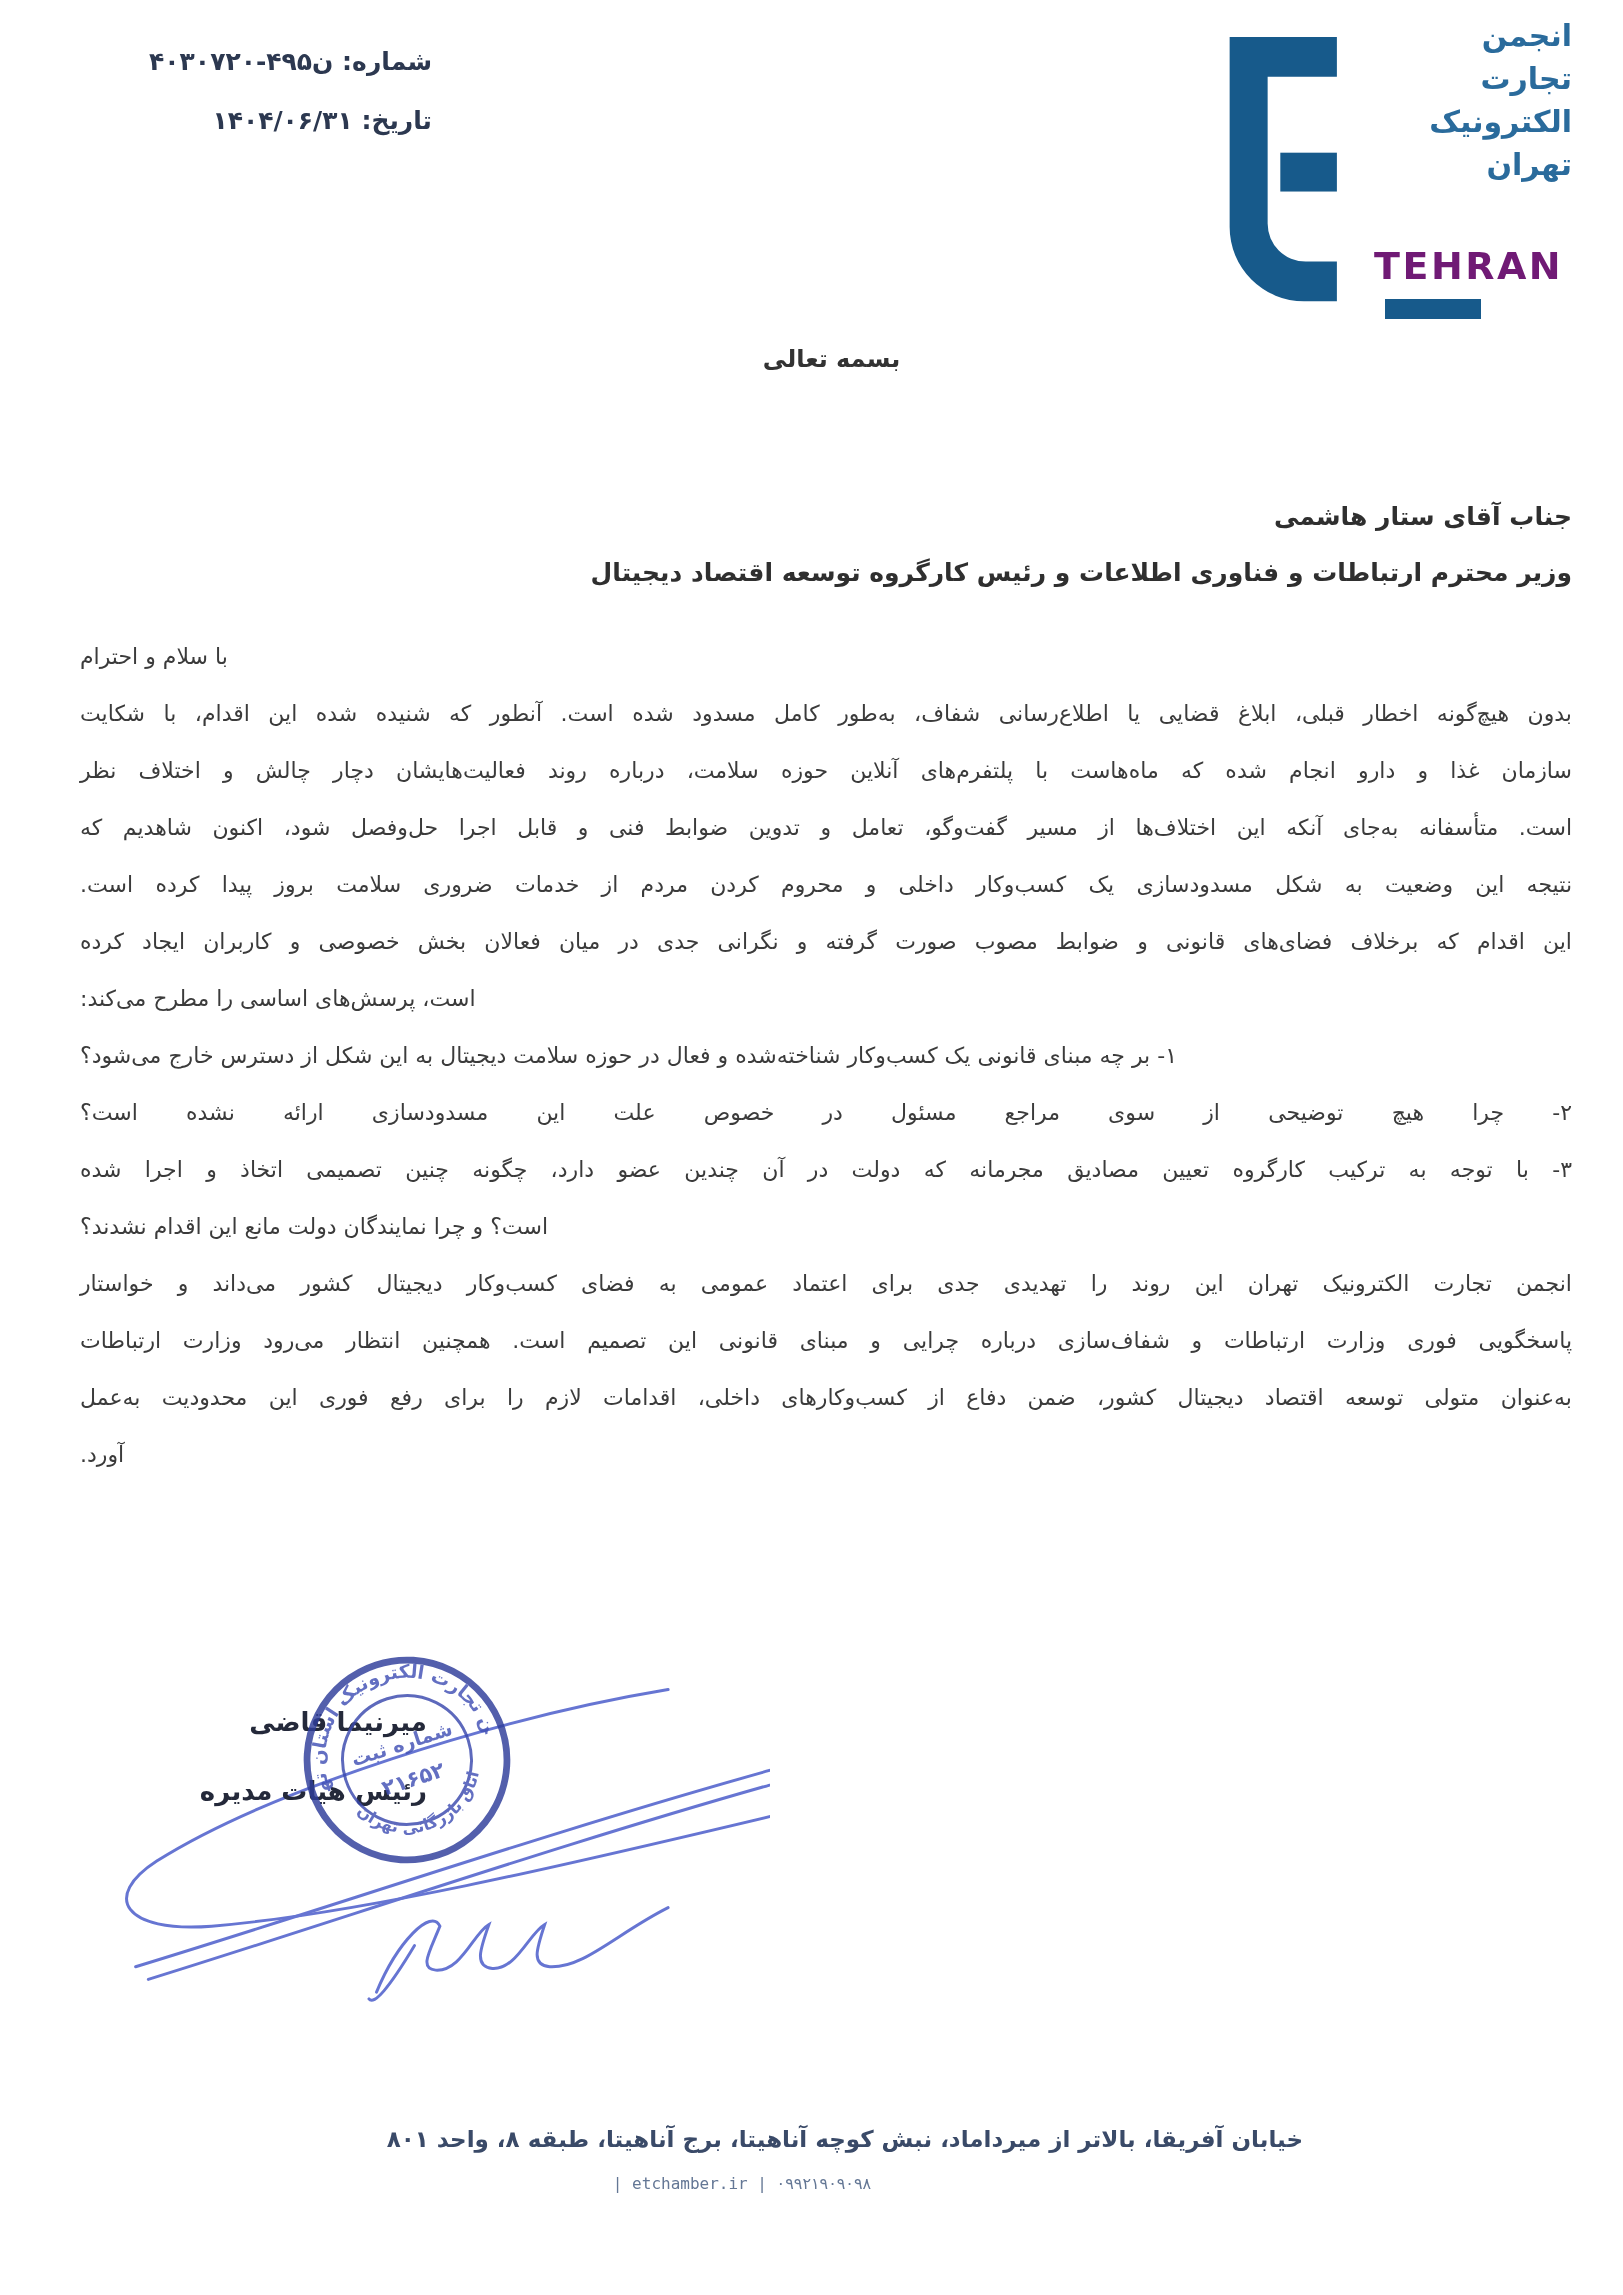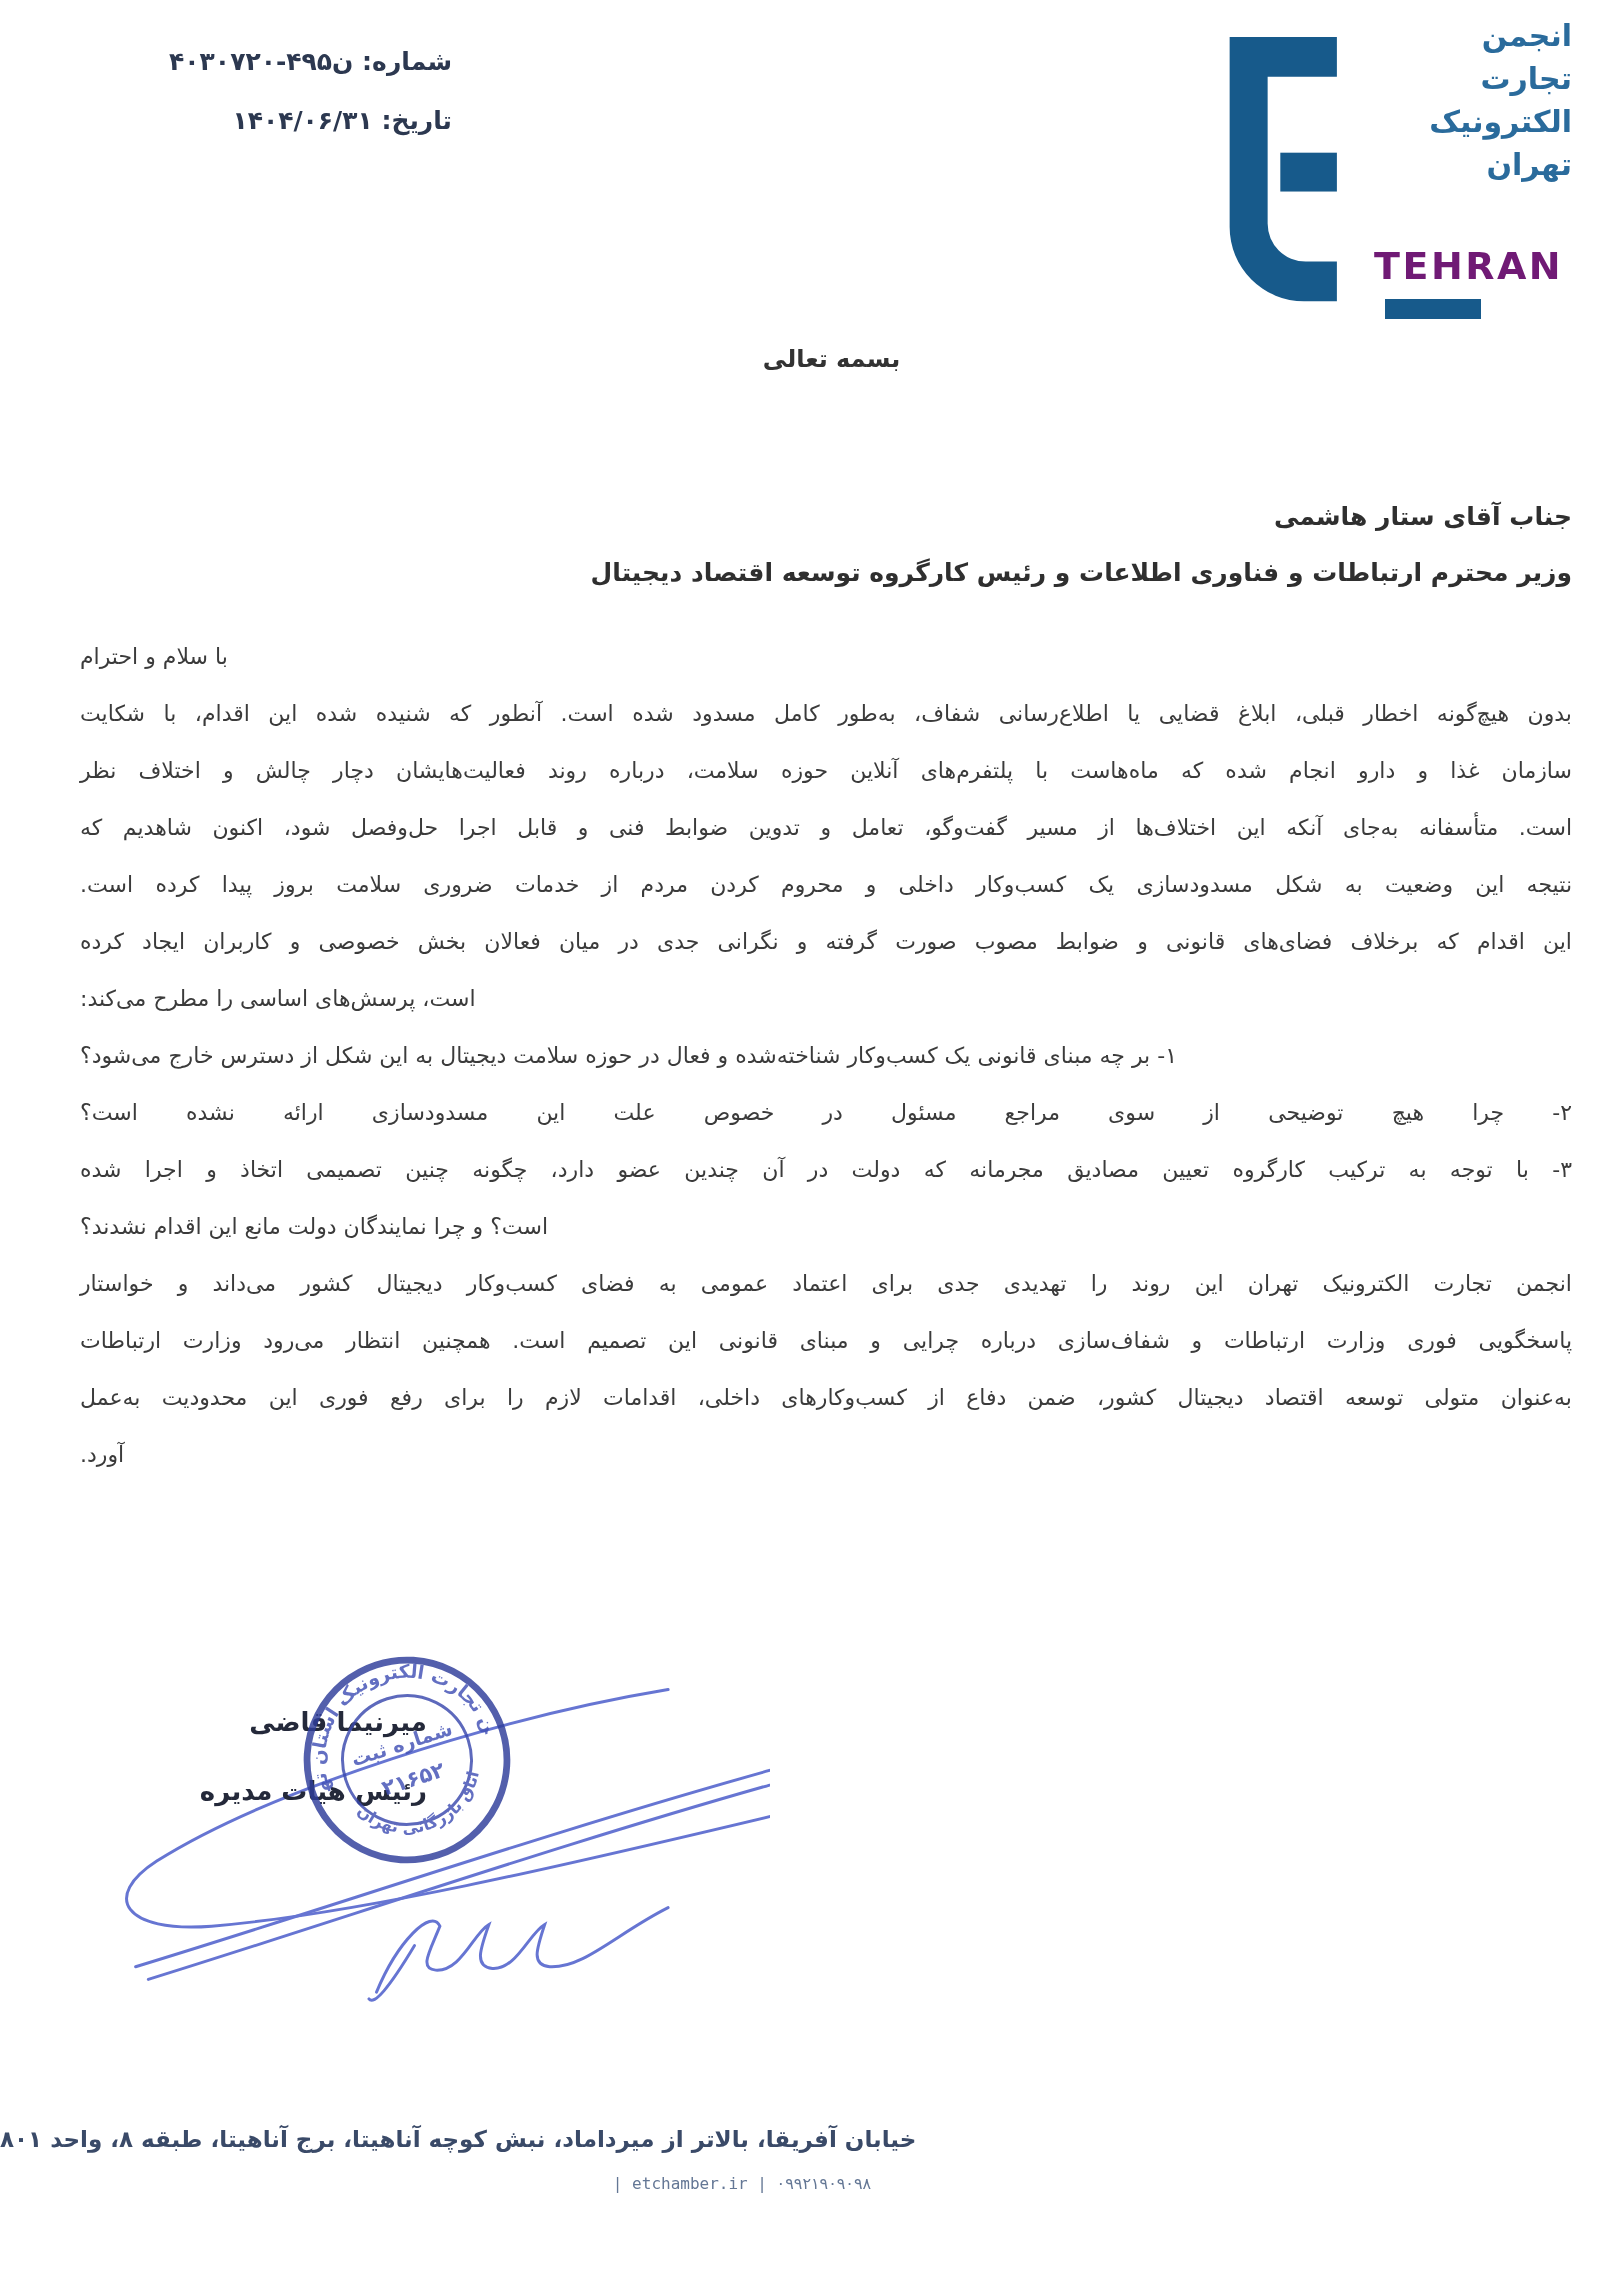--- a/index.html
+++ b/index.html
@@ -6,21 +6,21 @@
   .page{
     position:relative;
     width:1624px;height:2295px;
     margin:0 auto;
     background:#ffffff;
     font-family:"DejaVu Sans",sans-serif;
     overflow:hidden;
   }
   
   .ref-block{
-    position:absolute;top:32px;left:88px;width:364px;
+    position:absolute;top:32px;left:68px;width:364px;
     direction:rtl;text-align:right;
     color:#2c3850;font-weight:bold;font-size:25px;line-height:59px;
   }
   
   .logo{position:absolute;top:17px;left:1218px;width:364px;height:313px;}
   .logo-emark{position:absolute;left:8.5px;top:19.5px;}
   .logo-fa{
     position:absolute;right:10px;top:-3.4px;
     direction:rtl;text-align:right;
     color:#2a6b9c;font-weight:bold;font-size:30px;line-height:43px;
@@ -56,21 +56,21 @@
   }
   .sig-role{
     position:absolute;top:1776px;left:173px;width:254px;
     direction:rtl;
     color:#24293a;font-weight:bold;font-size:26px;
   }
   .stamp{position:absolute;left:263px;top:1616px;transform:rotate(-18deg);opacity:.82;}
   .signature-scribble{position:absolute;left:76px;top:1654px;opacity:.8;}
   
   .footer-address{
-    position:absolute;top:2126px;left:0;width:1303px;text-align:left;
+    position:absolute;top:2126px;left:0;width:1303px;text-align:right;
     direction:rtl;color:#3a4a68;font-weight:bold;font-size:23px;
   }
   .footer-contact{
     position:absolute;top:2174px;left:0;width:1484px;text-align:center;
     direction:ltr;color:#647795;font-size:16px;
     font-family:"DejaVu Sans Mono","DejaVu Sans",monospace;
   }
   .footer-contact .phone{font-family:"DejaVu Sans",sans-serif;}
 </style>
 </head>

